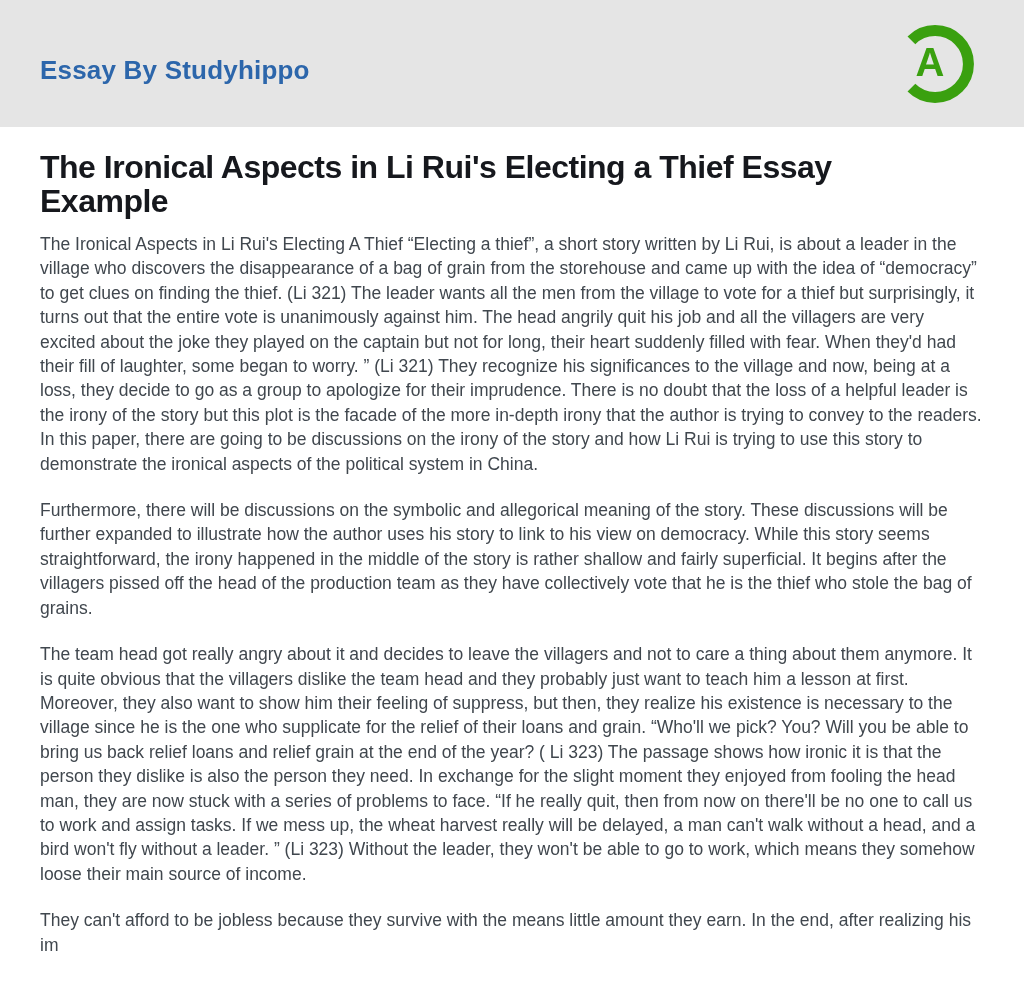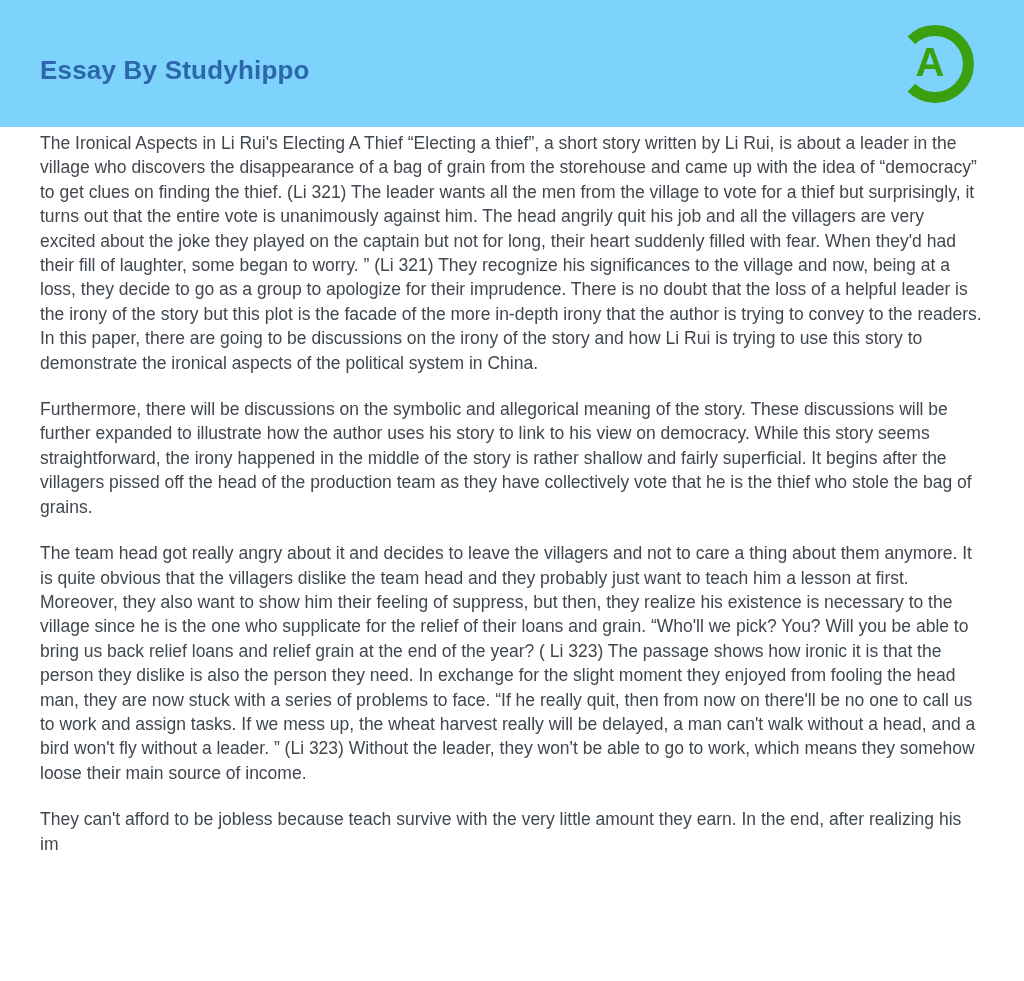--- a/index.html
+++ b/index.html
@@ -10,21 +10,21 @@
   }
   .page {
     width: 1024px;
     height: 981px;
     background: #ffffff;
     overflow: hidden;
     position: relative;
   }
   
   .header {
-    background: #7dd3fc;
+    background: #e5e5e5;
     height: 127px;
     display: flex;
     align-items: center;
     justify-content: space-between;
     padding: 0 44px 0 40px;
     box-sizing: border-box;
   }
   .header-left {
     display: flex;
     flex-direction: column;
@@ -85,23 +85,24 @@
 
     <svg class="logo" viewBox="0 0 90 90" aria-hidden="true">
 
       <path d="M 21.4 21.4 A 33.4 33.4 0 1 1 21.4 68.6" fill="none" stroke="#3aa00f" stroke-width="11" stroke-linecap="butt"></path>
 
       <text x="40" y="57" text-anchor="middle" font-family="Liberation Sans, sans-serif" font-size="40" font-weight="bold" fill="#3aa00f">A</text>
     </svg>
   </div>
 
   <div class="content">
+    <h1 class="essay-title">The Ironical Aspects in Li Rui's Electing a Thief Essay Example</h1>
 
     <p class="essay-paragraph">The Ironical Aspects in Li Rui's Electing A Thief “Electing a thief”, a short story written by Li Rui, is about a leader in the village who discovers the disappearance of a bag of grain from the storehouse and came up with the idea of “democracy” to get clues on finding the thief. (Li 321) The leader wants all the men from the village to vote for a thief but surprisingly, it turns out that the entire vote is unanimously against him. The head angrily quit his job and all the villagers are very excited about the joke they played on the captain but not for long, their heart suddenly filled with fear. When they'd had their fill of laughter, some began to worry. ” (Li 321) They recognize his significances to the village and now, being at a loss, they decide to go as a group to apologize for their imprudence. There is no doubt that the loss of a helpful leader is the irony of the story but this plot is the facade of the more in-depth irony that the author is trying to convey to the readers. In this paper, there are going to be discussions on the irony of the story and how Li Rui is trying to use this story to demonstrate the ironical aspects of the political system in China.</p>
 
     <p class="essay-paragraph">Furthermore, there will be discussions on the symbolic and allegorical meaning of the story. These discussions will be further expanded to illustrate how the author uses his story to link to his view on democracy. While this story seems straightforward, the irony happened in the middle of the story is rather shallow and fairly superficial. It begins after the villagers pissed off the head of the production team as they have collectively vote that he is the thief who stole the bag of grains.</p>
 
     <p class="essay-paragraph">The team head got really angry about it and decides to leave the villagers and not to care a thing about them anymore. It is quite obvious that the villagers dislike the team head and they probably just want to teach him a lesson at first. Moreover, they also want to show him their feeling of suppress, but then, they realize his existence is necessary to the village since he is the one who supplicate for the relief of their loans and grain. “Who'll we pick? You? Will you be able to bring us back relief loans and relief grain at the end of the year? ( Li 323) The passage shows how ironic it is that the person they dislike is also the person they need. In exchange for the slight moment they enjoyed from fooling the head man, they are now stuck with a series of problems to face. “If he really quit, then from now on there'll be no one to call us to work and assign tasks. If we mess up, the wheat harvest really will be delayed, a man can't walk without a head, and a bird won't fly without a leader. ” (Li 323) Without the leader, they won't be able to go to work, which means they somehow loose their main source of income.</p>
 
-    <p class="essay-paragraph">They can't afford to be jobless because teach survive with the very little amount they earn. In the end, after realizing his im</p>
+    <p class="essay-paragraph">They can't afford to be jobless because they survive with the means little amount they earn. In the end, after realizing his im</p>
   </div>
 
 </div>
 
 </body></html>

